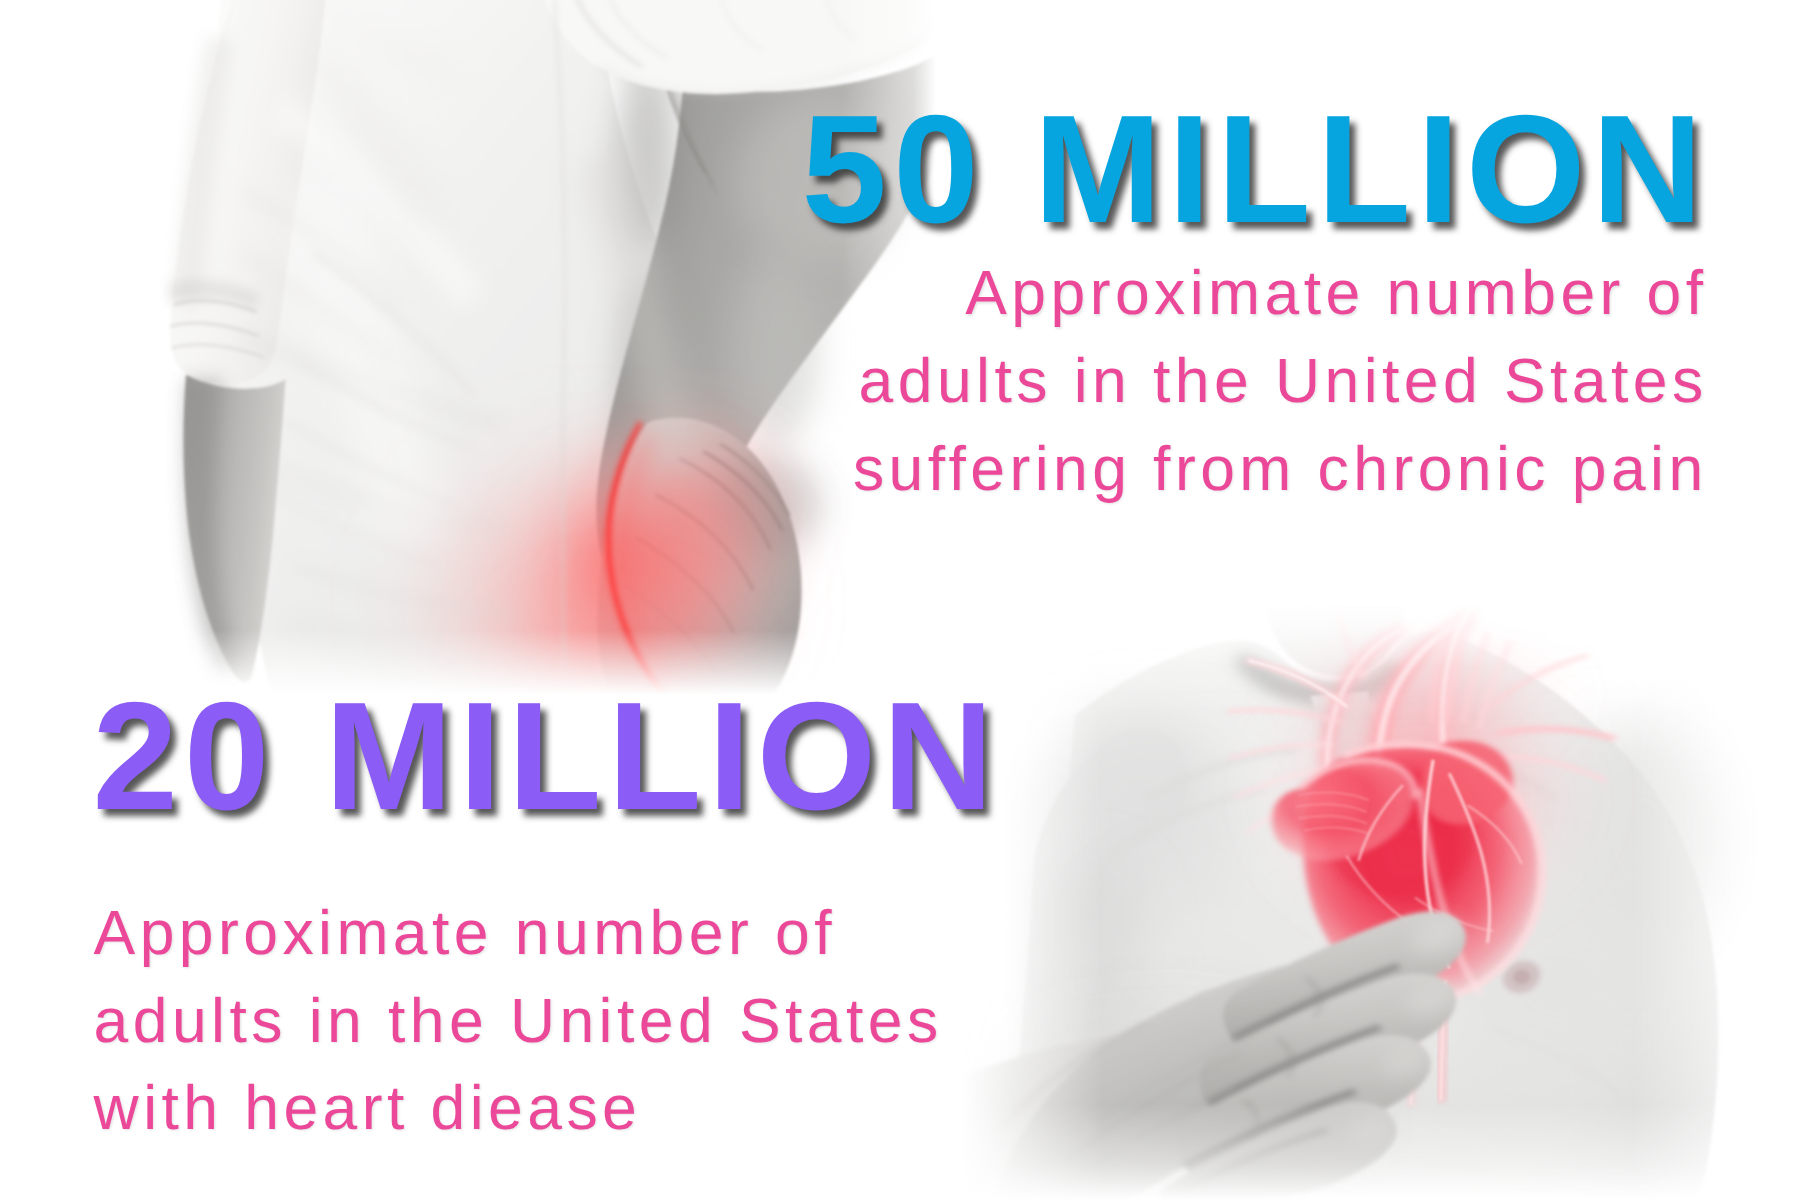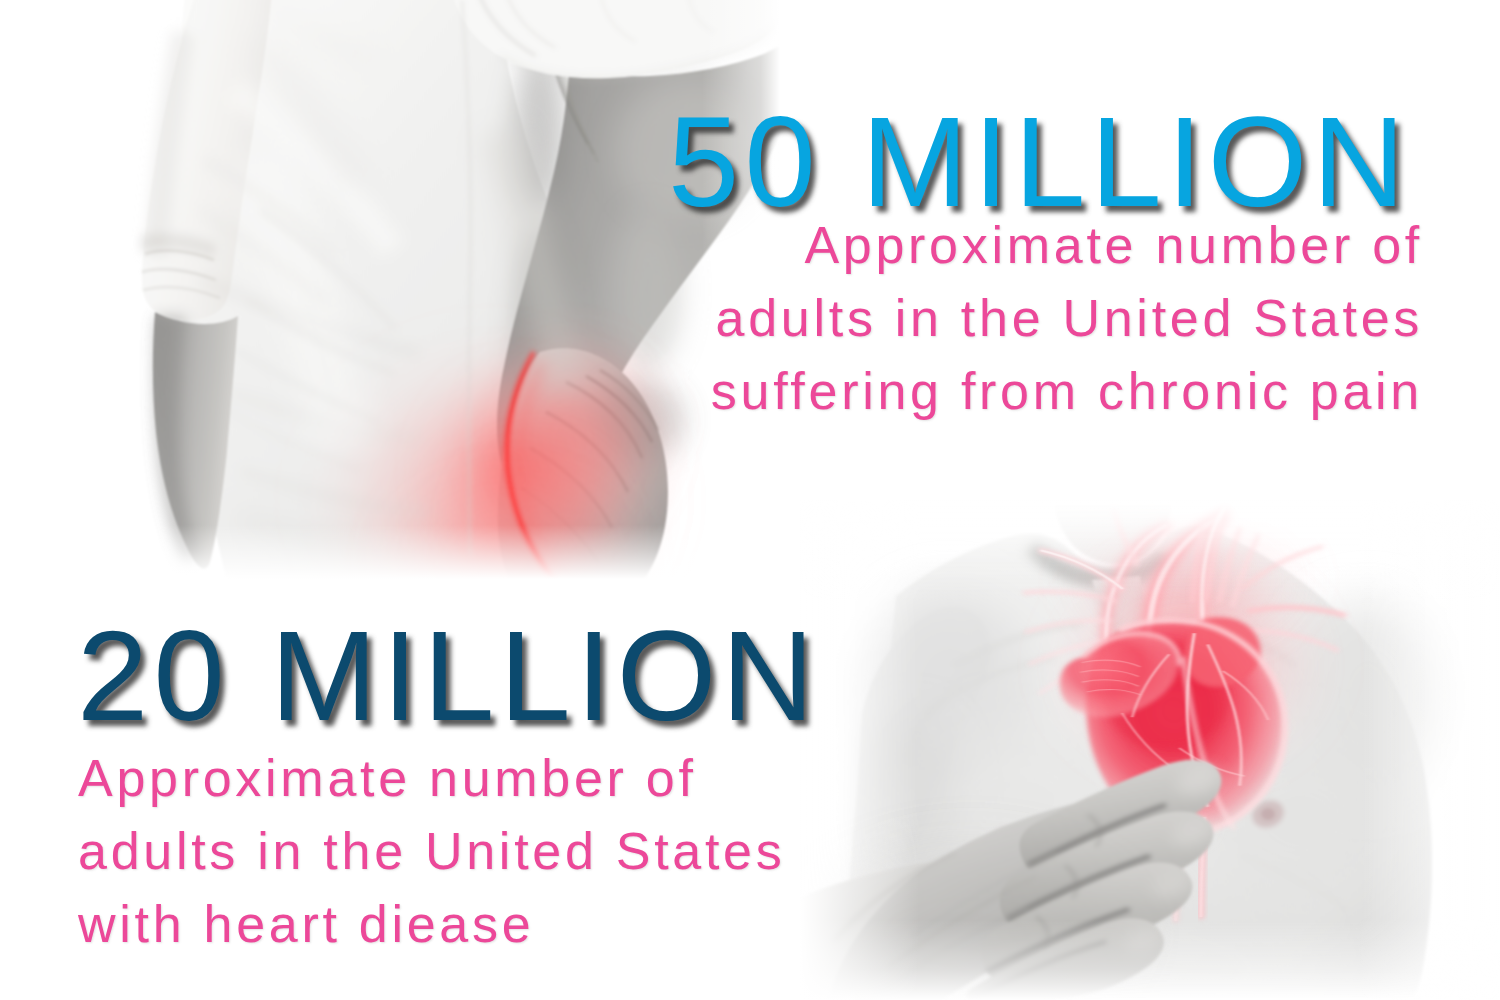--- a/index.html
+++ b/index.html
@@ -4,27 +4,27 @@
 <title>Chronic Pain Infographic</title>
 <style>
   html,body{margin:0;padding:0;background:#fff;}
   body{width:1500px;height:1000px;overflow:hidden;
        font-family:"Liberation Sans",sans-serif;-webkit-font-smoothing:antialiased;}
   #stage{position:relative;width:1500px;height:1000px;background:#ffffff;overflow:hidden;}
   .photo{position:absolute;pointer-events:none;}
   .photo svg{display:block;width:100%;height:100%;}
   #backphoto{left:0px;top:0px;width:780px;height:600px;}
   #heartphoto{left:800px;top:500px;width:700px;height:500px;}
-  .stat-num{position:absolute;white-space:nowrap;font-weight:400;margin-top:20px;}
+  .stat-num{position:absolute;white-space:nowrap;font-weight:700;}
   .stat-desc{position:absolute;white-space:pre-line;color:#ec4899;}
   #num1{left:668px;top:68px;font-size:128px;color:#07a5e0;letter-spacing:5.2px;
      text-shadow:5px 6px 5px rgba(40,40,40,0.78);}
   #desc1{right:77px;top:209px;font-size:52px;line-height:73px;text-align:right;letter-spacing:3.72px;
      text-shadow:1px 1px 2px rgba(160,160,160,0.3);}
-  #num2{left:77px;top:582px;font-size:128px;color:#0c4a6e;letter-spacing:5.2px;
+  #num2{left:77px;top:557px;font-size:128px;color:#8b5cf6;letter-spacing:5.2px;
      text-shadow:5px 6px 5px rgba(40,40,40,0.78);}
   #desc2{left:78px;top:742px;font-size:52px;line-height:73px;text-align:left;letter-spacing:3.72px;
      text-shadow:1px 1px 2px rgba(160,160,160,0.3);}
 </style>
 </head>
 <body>
 
 <div id="stage">
 
   <div class="photo" id="backphoto">

